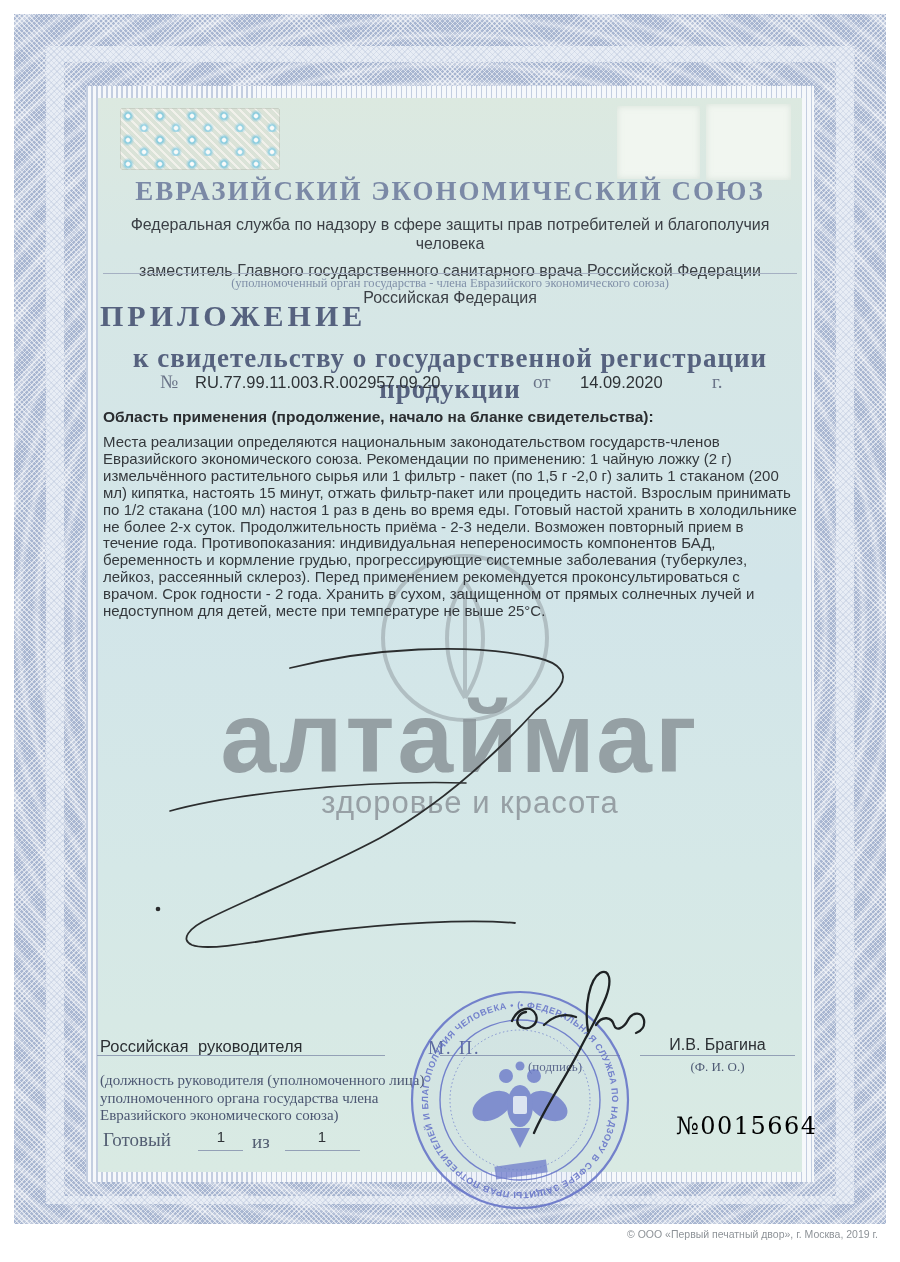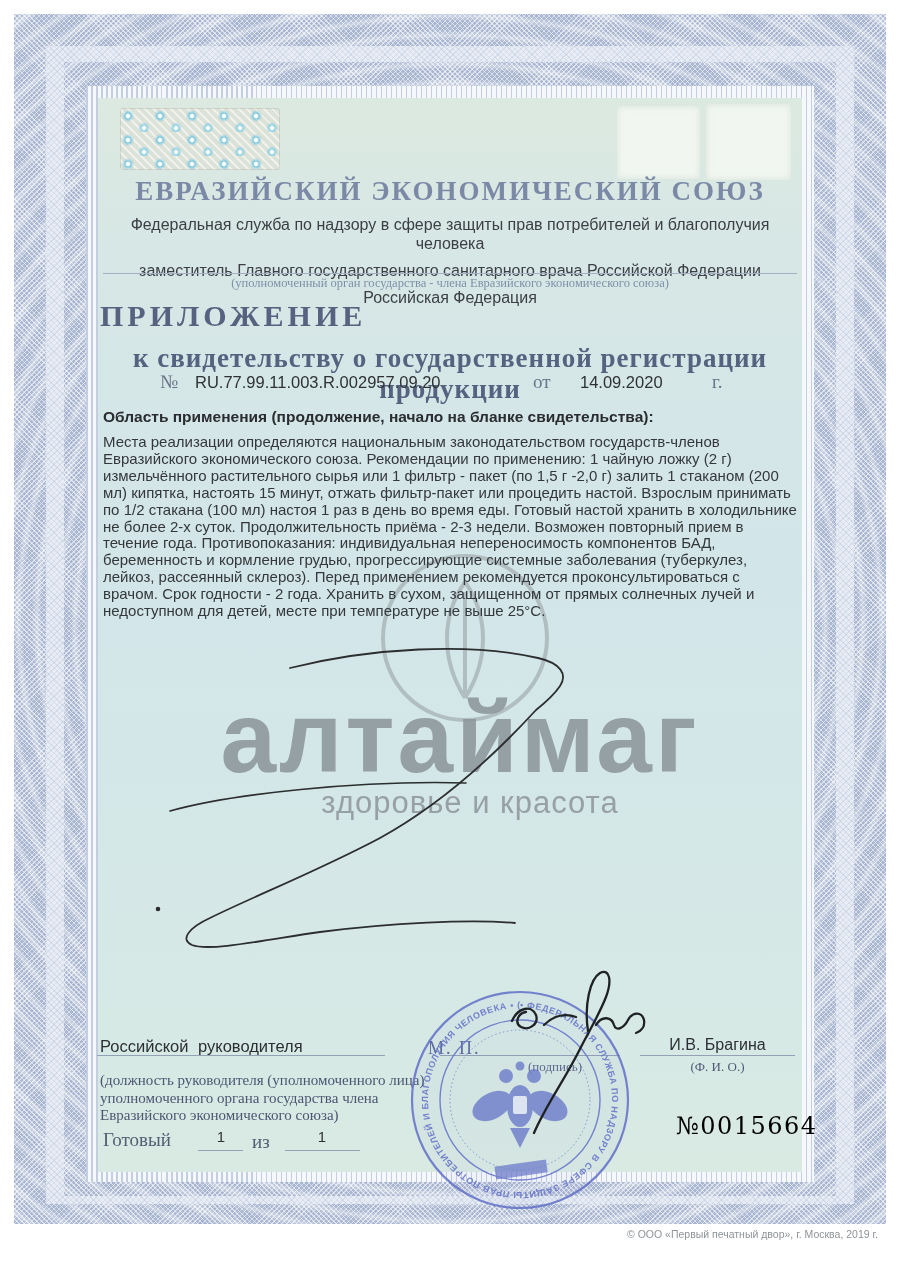--- a/index.html
+++ b/index.html
@@ -132,21 +132,21 @@
   <div class="tagline">здоровье и красота</div>
 
   <svg class="flourish" width="560" height="335" viewBox="0 0 560 335">
     <path d="M150,38 C230,18 330,12 398,28 C420,33 428,44 420,56 C414,65 406,72 396,80
              C350,130 300,175 240,208 C180,240 110,268 70,288 C48,298 40,310 52,315
              C70,322 130,309 180,302 C250,293 330,289 375,293" fill="none" stroke="#2b2d2e" stroke-width="1.8" stroke-linecap="round"></path>
     <path d="M30,181 C90,164 220,150 326,153" fill="none" stroke="#2b2d2e" stroke-width="1.6" stroke-linecap="round"></path>
     <circle cx="18" cy="279" r="2.3" fill="#2b2d2e"></circle>
   </svg>
 
-  <div class="siglabel">Российской руководителя</div>
+  <div class="siglabel">Российская руководителя</div>
   <div class="u" style="left:97px;top:1055px;width:288px;"></div>
   <div class="mp">М. П.</div>
   <div class="u" style="left:440px;top:1055px;width:180px;"></div>
   <div class="signote">(подпись)</div>
   <div class="fioname">И.В. Брагина</div>
   <div class="u" style="left:640px;top:1055px;width:155px;"></div>
   <div class="fionote">(Ф. И. О.)</div>
   <div class="leftnote">(должность руководителя (уполномоченного лица) уполномоченного органа государства члена Евразийского экономического союза)</div>
 
   <svg class="stamp" width="240" height="240" viewBox="0 0 240 240">

